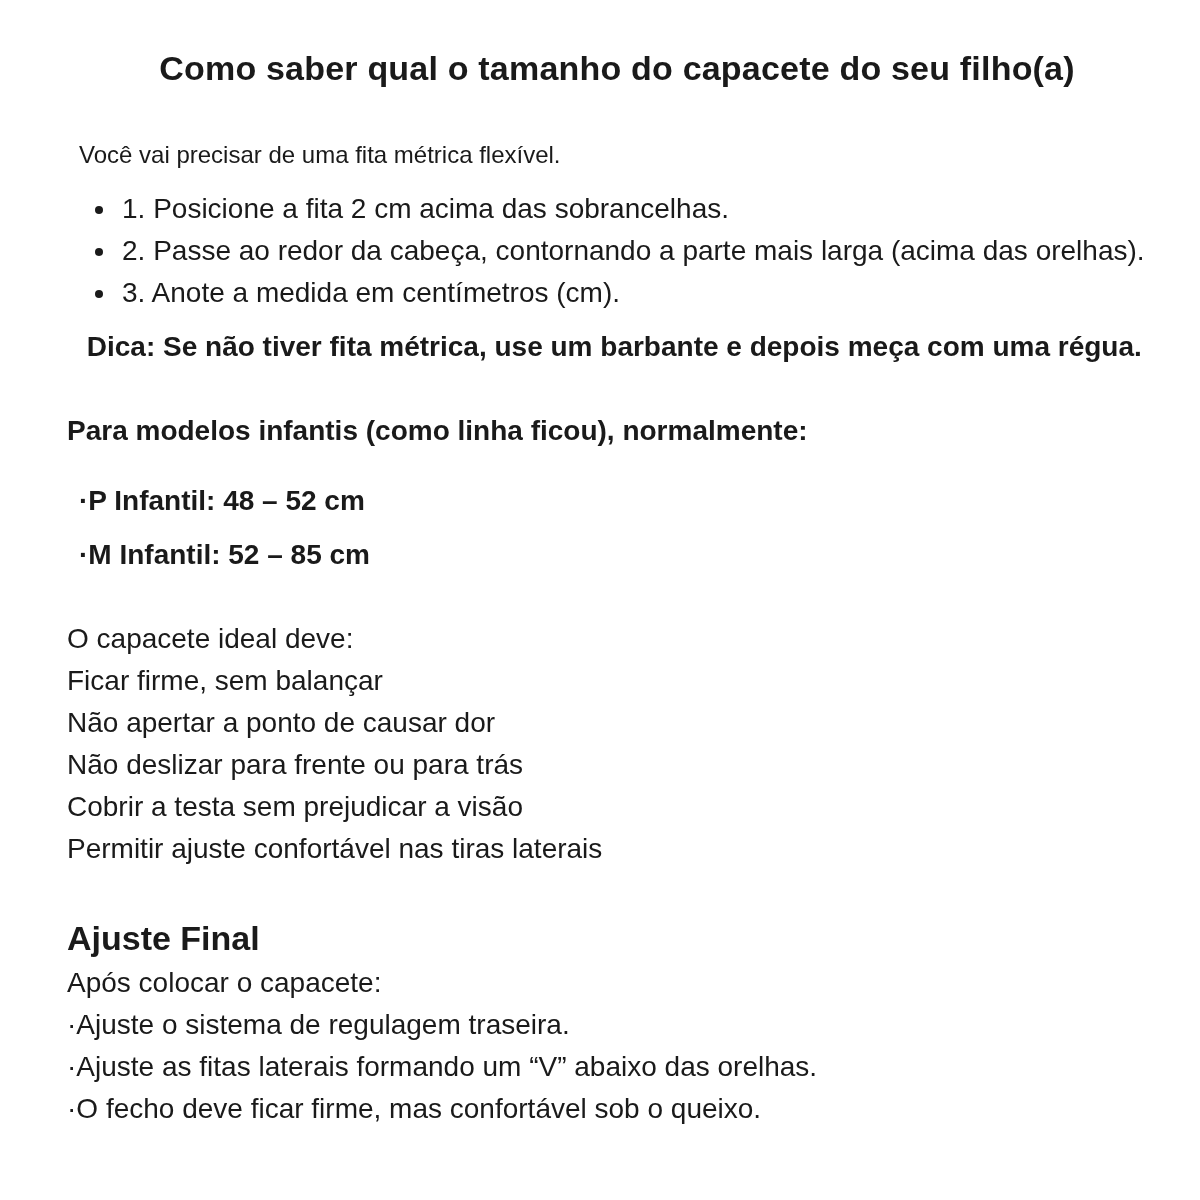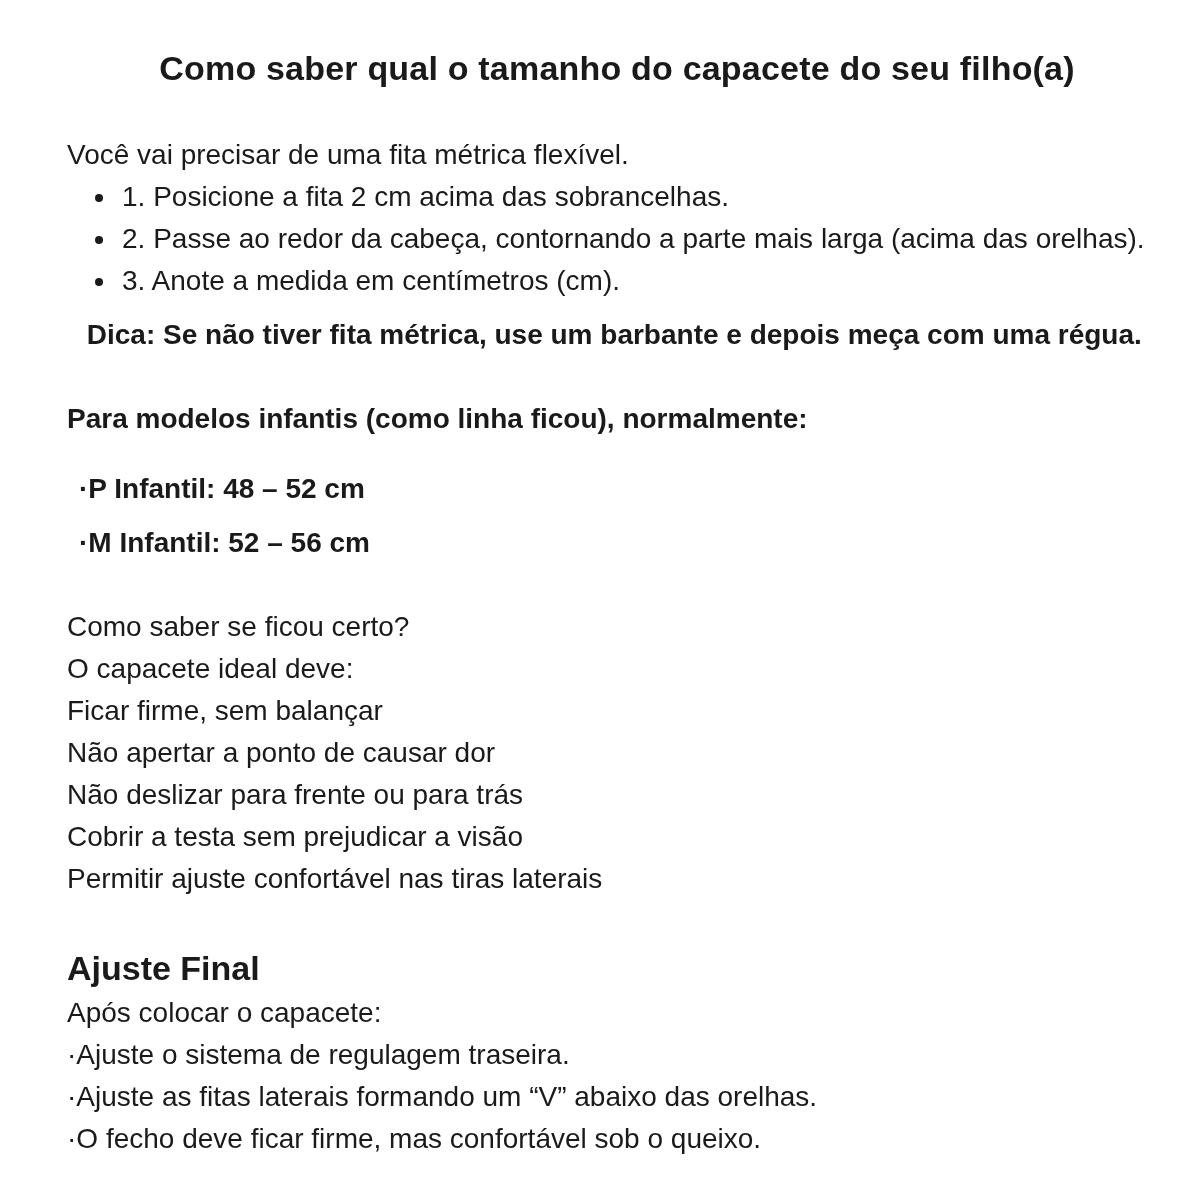--- a/index.html
+++ b/index.html
@@ -19,23 +19,23 @@
   }
   .title {
     font-size: 34px;
     line-height: 44px;
     font-weight: bold;
     text-align: center;
     margin: 6px 0 44px 0;
     letter-spacing: 0.2px;
   }
   .body-text {
-    font-size: 28px;
+    font-size: 24px;
     line-height: 42px;
-    margin: 0;
+    margin: 12px;
     font-weight: normal;
   }
   ul.steps {
     margin: 0;
     padding: 0 0 0 51px;
     font-size: 28px;
     line-height: 42px;
     list-style: disc;
   }
   ul.steps li { padding-left: 4px; }
@@ -90,24 +90,23 @@
     <li>2. Passe ao redor da cabeça, contornando a parte mais larga (acima das orelhas).</li>
     <li>3. Anote a medida em centímetros (cm).</li>
   </ul>
 
   <p class="tip"> Dica: Se não tiver fita métrica, use um barbante e depois meça com uma régua.</p>
 
   <p class="sizes-heading">Para modelos infantis (como linha ficou), normalmente:</p>
 
   <p class="size-line">·P Infantil: 48 – 52 cm</p>
 
-  <p class="size-line">·M Infantil: 52 – 56 cm</p>
+  <p class="size-line">·M Infantil: 52 – 85 cm</p>
 
   <div class="fit-block">
-    <p class="fit-line">Como saber se ficou certo?</p>
     <p class="fit-line">O capacete ideal deve:</p>
     <p class="fit-line">Ficar firme, sem balançar</p>
     <p class="fit-line">Não apertar a ponto de causar dor</p>
     <p class="fit-line">Não deslizar para frente ou para trás</p>
     <p class="fit-line">Cobrir a testa sem prejudicar a visão</p>
     <p class="fit-line">Permitir ajuste confortável nas tiras laterais</p>
   </div>
 
   <h2 class="section-heading">Ajuste Final</h2>
 

